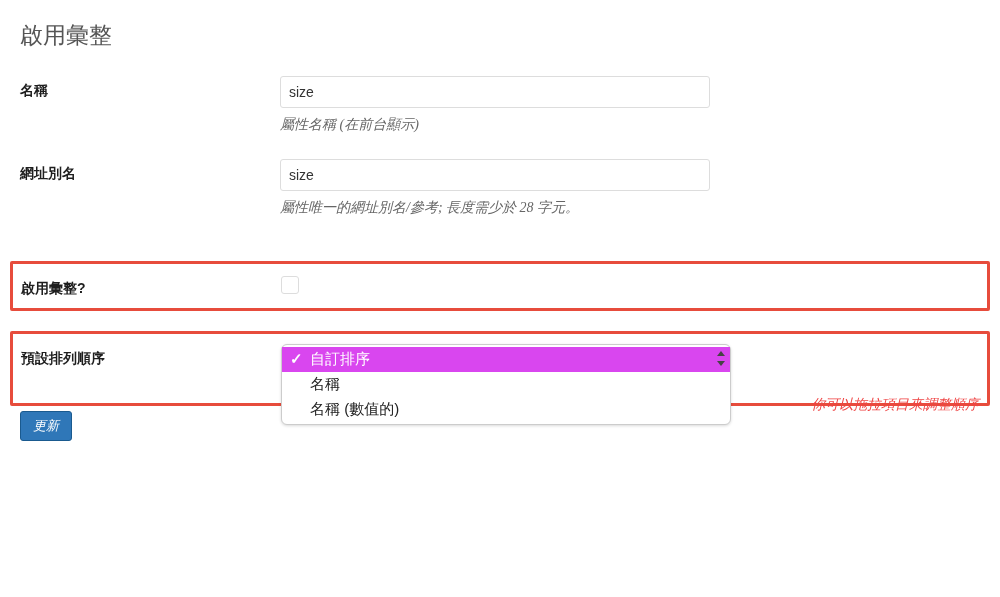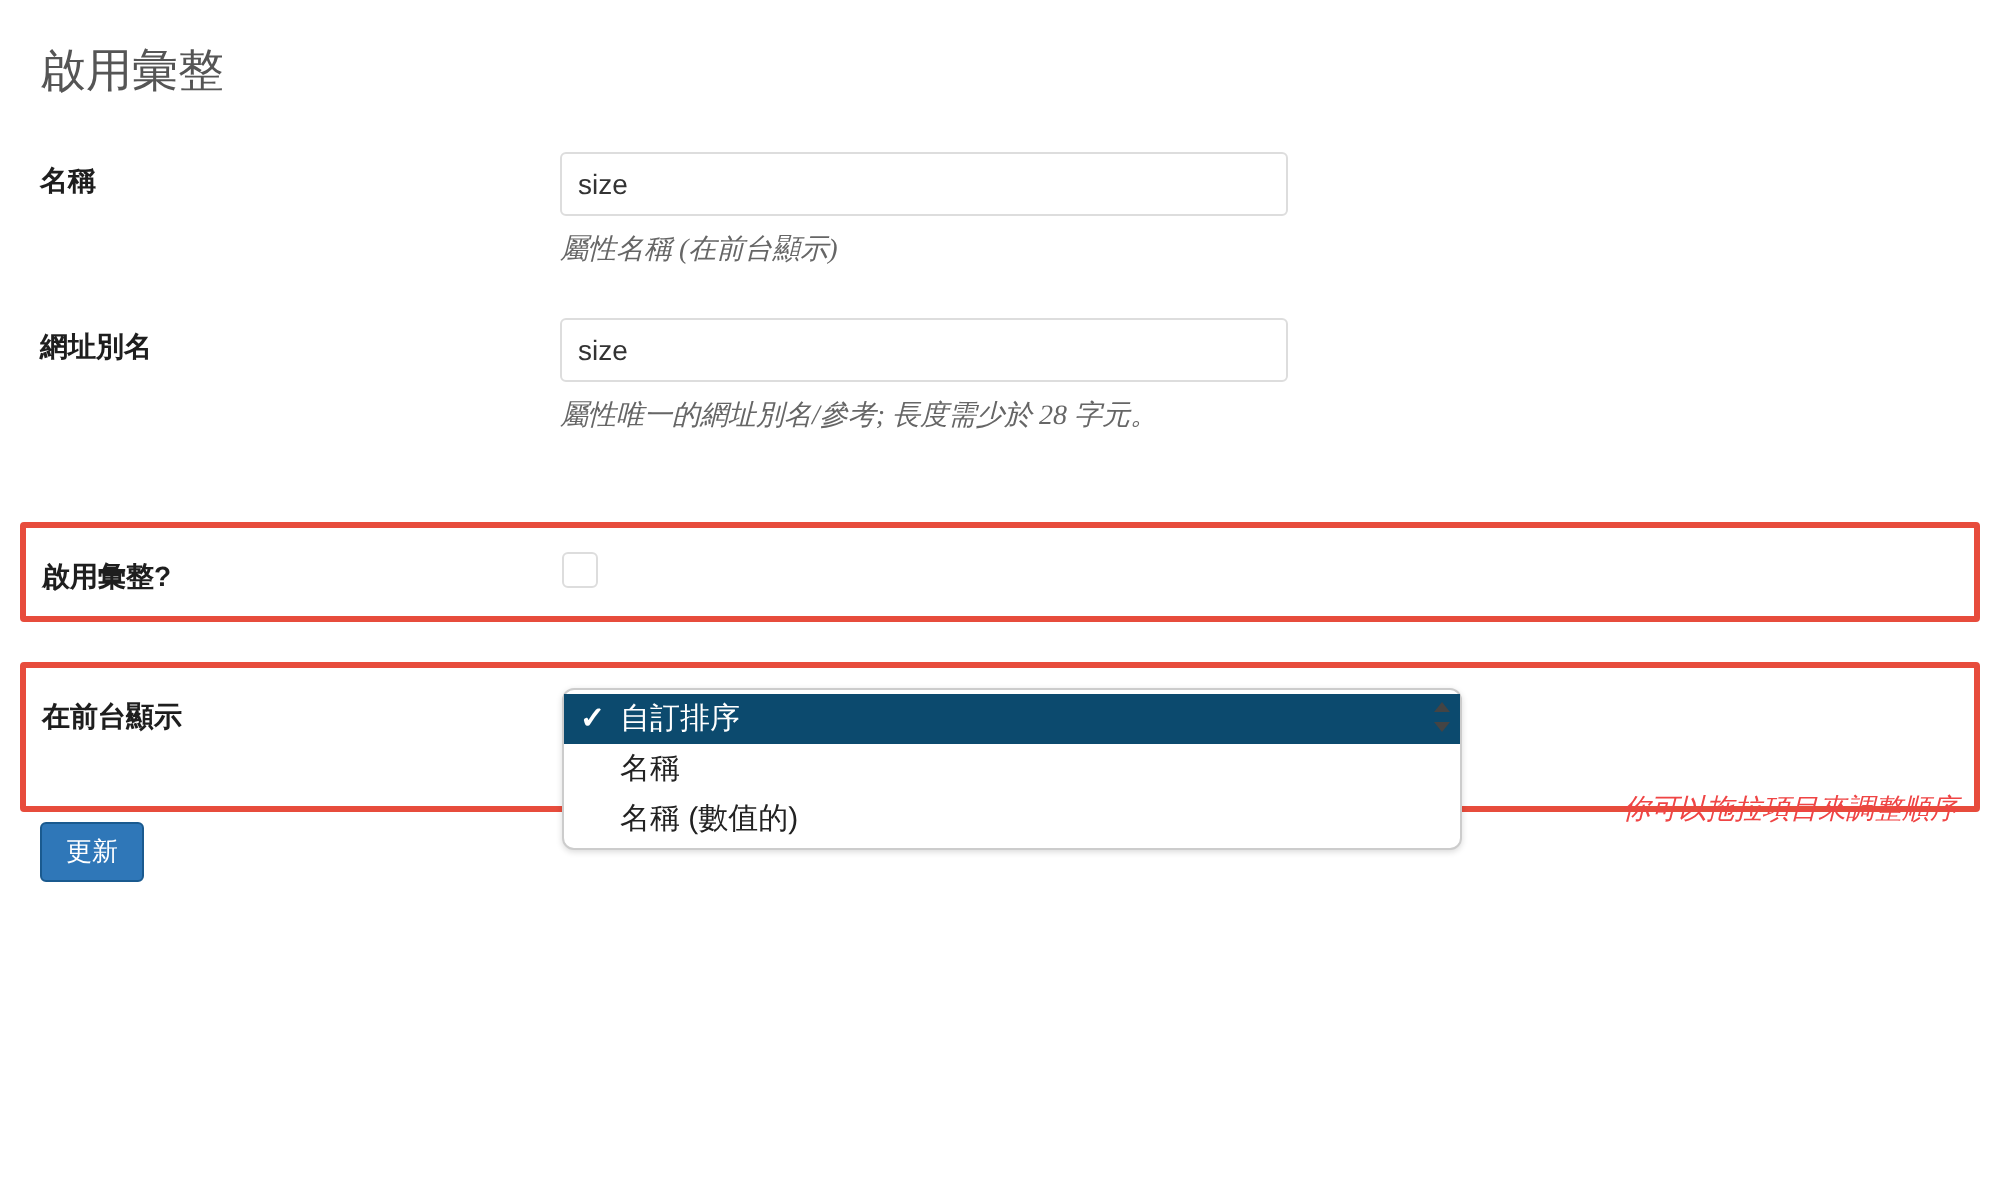--- a/index.html
+++ b/index.html
@@ -26,21 +26,21 @@
       width: 260px;
       font-weight: 600;
       font-size: 14px;
       color: #1e1e1e;
       padding-top: 6px;
     }
     .form-field {
       flex: 1;
     }
     .text-input {
-      width: 364px;
+      width: 430px;
       height: 32px;
       padding: 4px 8px;
       border: 1px solid #ddd;
       border-radius: 3px;
       font-size: 14px;
       color: #333;
       background: #fff;
     }
     .help-text {
       font-style: italic;
@@ -93,21 +93,21 @@
       padding: 2px 0;
     }
     .dropdown-option {
       padding: 3px 10px 3px 28px;
       font-size: 15px;
       color: #222;
       cursor: pointer;
       position: relative;
     }
     .dropdown-option.selected {
-      background: #0c4a6e;
+      background: #d946ef;
       color: #fff;
     }
     .dropdown-option.selected::before {
       content: "✓";
       position: absolute;
       left: 8px;
       color: #fff;
       font-weight: bold;
     }
     .dropdown-arrows {
@@ -147,20 +147,21 @@
     }
     .submit-button {
       background: #2f77b8;
       border: 1px solid #1a5a8f;
       color: #fff;
       padding: 5px 12px;
       font-size: 13px;
       border-radius: 3px;
       cursor: pointer;
       margin-top: 5px;
+      font-style: italic;
     }
     .form-row.nested {
       margin-bottom: 0;
     }
     .archive-row .form-field { padding-top: 0; }
     .mb-small { margin-bottom: 20px; }
   </style>
 </head>
 <body>
 
@@ -188,21 +189,21 @@
   <div class="form-row nested archive-row">
     <div class="form-label">啟用彙整?</div>
     <div class="form-field">
       <input type="checkbox" class="checkbox-input" style="">
     </div>
   </div>
 </div>
 
 <div class="highlight-box2">
   <div class="form-row nested">
-    <div class="form-label">在前台顯示</div>
+    <div class="form-label">預設排列順序</div>
     <div class="form-field">
       <div class="dropdown-wrapper">
         <div class="dropdown-open">
           <div class="dropdown-option selected">自訂排序</div>
           <div class="dropdown-option">名稱</div>
           <div class="dropdown-option">名稱 (數值的)</div>
         </div>
         <div class="dropdown-arrows"></div>
       </div>
     </div>

